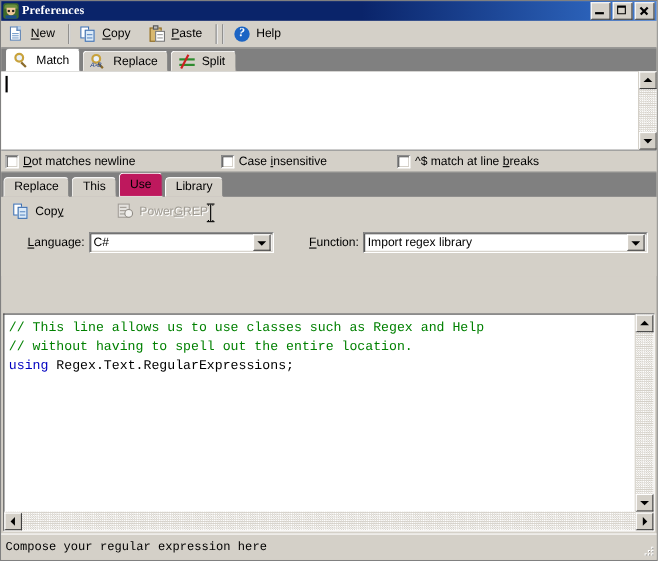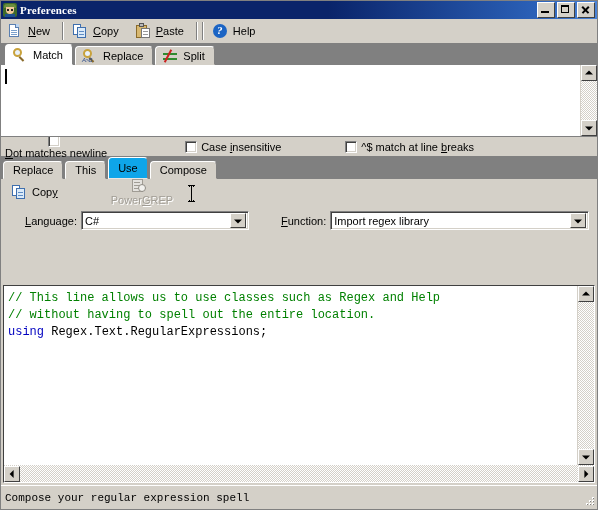--- a/index.html
+++ b/index.html
@@ -298,21 +298,21 @@
     border-color: #fff #808080 #d4d0c8 #fff;
     border-radius: 4px 4px 0 0;
     box-sizing: border-box;
     font-size: 11px;
     cursor: default;
     white-space: nowrap;
   }
   .ltab.active {
     height: 22px;
     line-height: 20px;
-    background: #0ea5e9;
+    background: #be185d;
     border-color: #fff #808080 #e8e6e2 #fff;
   }
 
   
   .use-panel {
     background: #d4d0c8;
     height: 72px;
     box-sizing: border-box;
     position: relative;
   }
@@ -539,53 +539,53 @@
         <i class="t1"></i>
         <i class="t2"></i>
         <i class="t3"></i>
         <i class="t4"></i>
         <i class="t5"></i>
         <i class="t6"></i>
     </div>
   </div>
 
   <div class="options-row">
-    <span class="cbx" style="margin-left:4px;flex-direction:column;">
+    <span class="cbx" style="margin-left:4px;">
       <span class="box"></span>
       <span><span class="u">D</span>ot matches newline</span>
     </span>
     <span class="cbx" style="margin-left:78px;">
       <span class="box"></span>
       <span>Case <span class="u">i</span>nsensitive</span>
     </span>
     <span class="cbx" style="margin-left:64px;">
       <span class="box"></span>
       <span>^$ match at line <span class="u">b</span>reaks</span>
     </span>
   </div>
 
   <div class="tabstrip-low">
     <span class="ltab">Replace</span>
     <span class="ltab">This</span>
     <span class="ltab active">Use</span>
-    <span class="ltab">Compose</span>
+    <span class="ltab">Library</span>
   </div>
 
   <div class="use-panel">
     <div class="use-actions">
       <span class="abtn" style="margin-left:4px;">
         <span class="ico ic-copy">
           <i class="p1"></i>
             <i class="p2"></i>
             <i class="l1"></i>
             <i class="l2"></i>
         </span>
         <span class="lbl">Cop<span class="u">y</span></span>
       </span>
-      <span class="abtn disabled" style="margin-left:32px;flex-direction:column;">
+      <span class="abtn disabled" style="margin-left:32px;">
         <span class="ico ic-pgrep">
           <i class="sh"></i>
             <i class="l1"></i>
             <i class="l2"></i>
             <i class="l3"></i>
             <i class="mg"></i>
         </span>
         <span class="lbl">Power<span class="u">G</span>REP</span>
       </span>
     </div>
@@ -626,21 +626,21 @@
       <span class="sb-btn">
           <span class="arr arr-lf"></span>
         </span>
       <span class="sb-btn">
           <span class="arr arr-rt"></span>
         </span>
     </div>
   </div>
 
   <div class="statusbar">
-    <span class="status-text">Compose your regular expression spell</span>
+    <span class="status-text">Compose your regular expression here</span>
     <span class="status-grip">
       <svg width="14" height="14" viewBox="0 0 14 14">
         <g fill="#fff">
           <rect x="10" y="3" width="2" height="2"></rect>
             <rect x="7" y="6" width="2" height="2"></rect>
           <rect x="10" y="6" width="2" height="2"></rect>
             <rect x="4" y="9" width="2" height="2"></rect>
           <rect x="7" y="9" width="2" height="2"></rect>
             <rect x="10" y="9" width="2" height="2"></rect>
         </g>

